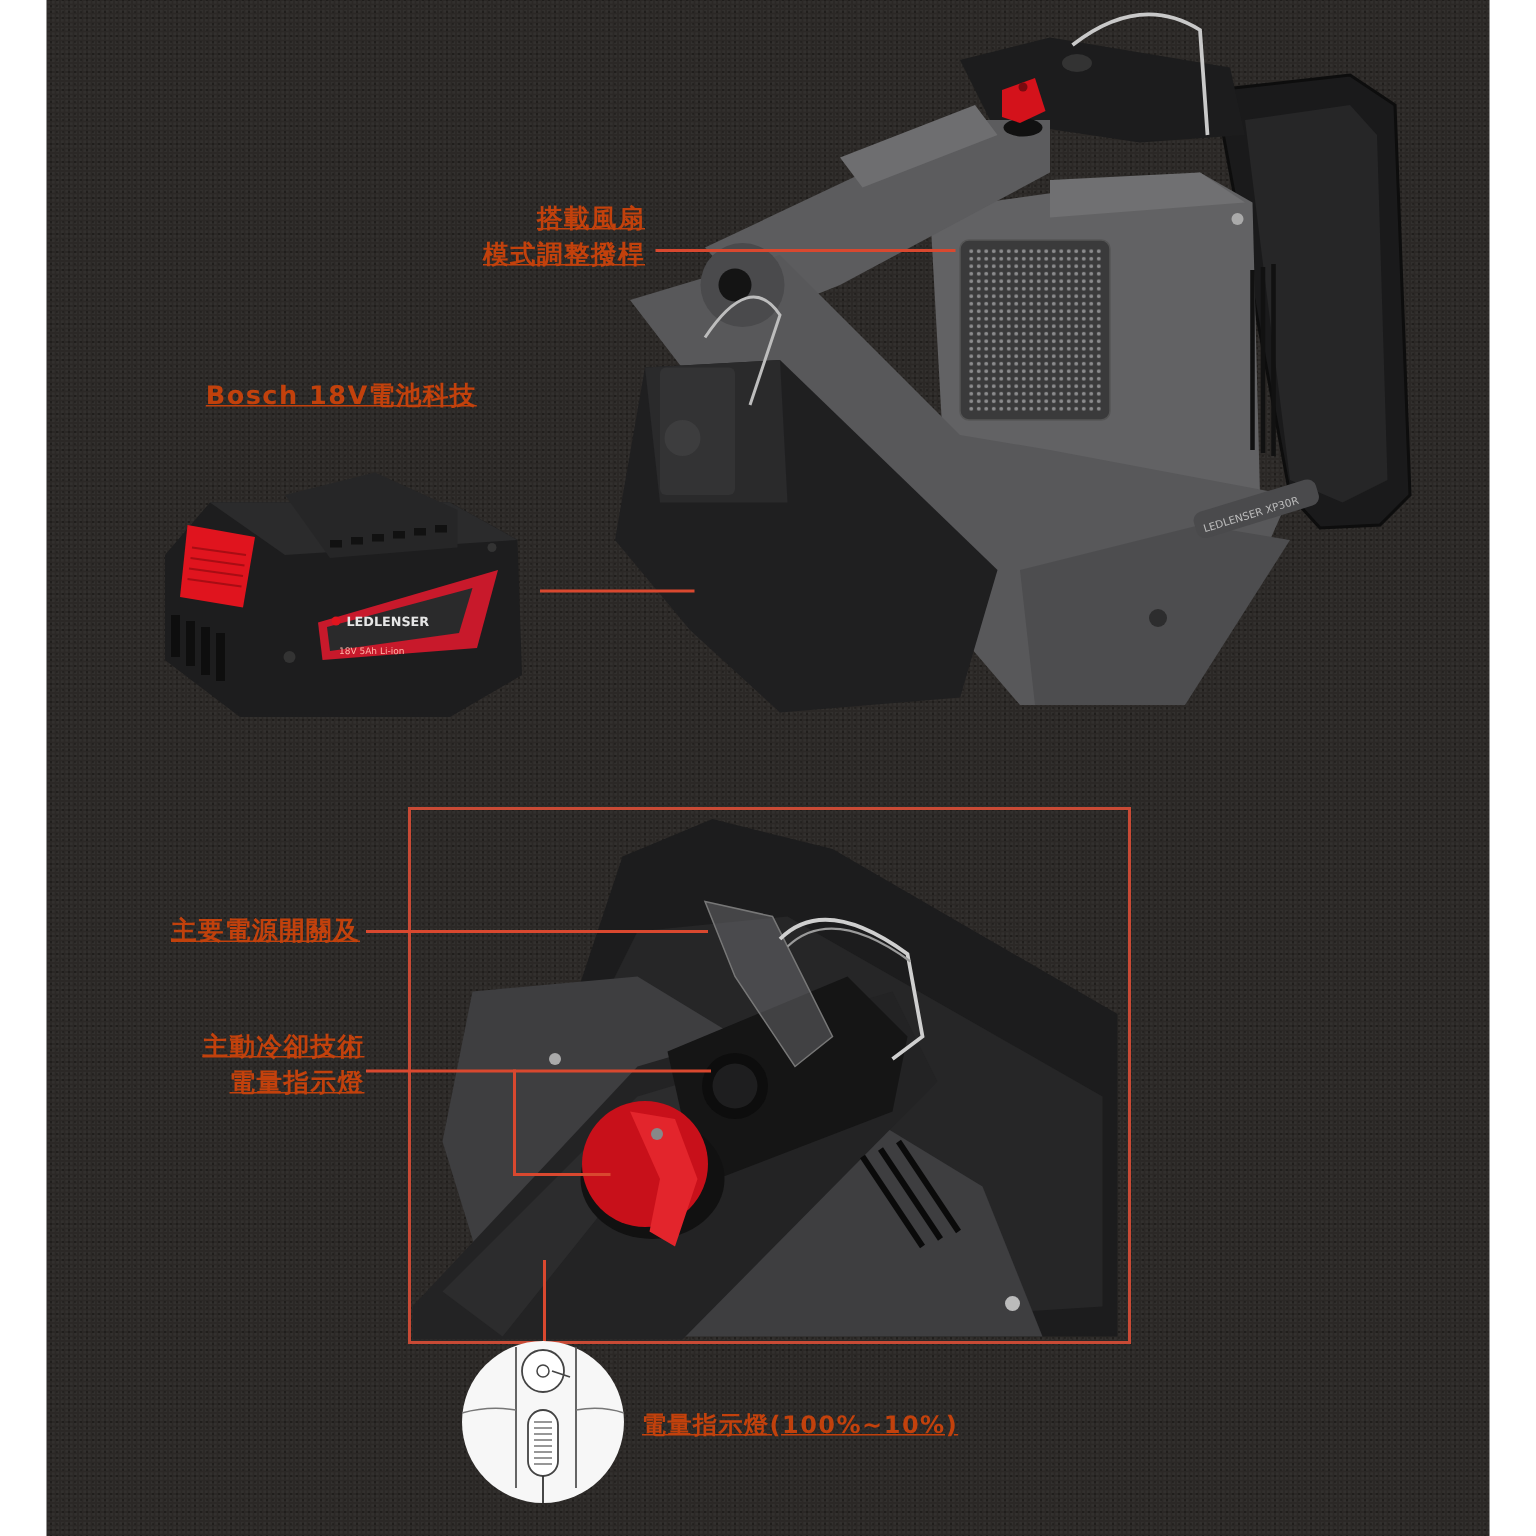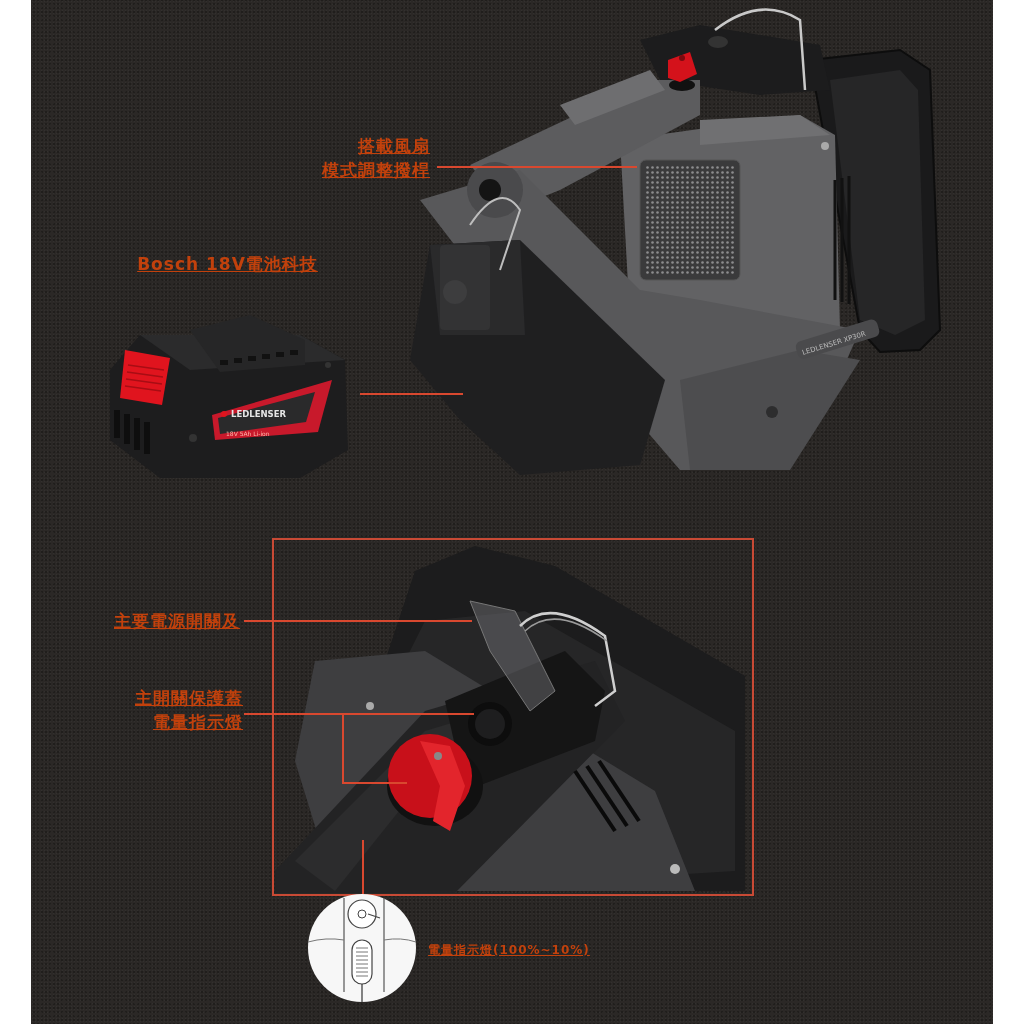--- a/index.html
+++ b/index.html
@@ -159,21 +159,21 @@
   <path d="M145 200 L175 205 L190 245 L175 290 L158 280 L165 245 Z" fill="#e3252c"></path>
   <circle cx="163" cy="215" r="4" fill="#888"></circle>
   <circle cx="95" cy="165" r="4" fill="#aaa"></circle>
   <circle cx="400" cy="328" r="5" fill="#bbb"></circle>
 </svg>
 
 <div class="label right" style="left:100px;top:609px;width:140px">主要電源開關及</div>
 <div class="line hline" style="left:244px;top:620px;width:228px"></div>
 
 <div class="label right" style="left:80px;top:686px;width:163px">
-  <div>主開關保護蓋</div>
+  <div>主動冷卻技術</div>
   <div>電量指示燈</div>
 </div>
 <div class="line hline" style="left:244px;top:713px;width:230px"></div>
 <div class="line vline" style="left:342px;top:713px;height:70px"></div>
 <div class="line hline" style="left:342px;top:782px;width:65px"></div>
 
 <div class="line vline" style="left:362px;top:840px;height:56px"></div>
 <svg width="112" height="112" style="left:306px;top:892px">
   <circle cx="56" cy="56" r="54" fill="#f7f7f7"></circle>
   <line x1="38" y1="6" x2="38" y2="100" stroke="#555" stroke-width="1.2"></line>
@@ -189,13 +189,13 @@
       <line x1="50" y1="60" x2="62" y2="60"></line>
     <line x1="50" y1="64" x2="62" y2="64"></line>
       <line x1="50" y1="68" x2="62" y2="68"></line>
     <line x1="50" y1="72" x2="62" y2="72"></line>
       <line x1="50" y1="76" x2="62" y2="76"></line>
     <line x1="50" y1="80" x2="62" y2="80"></line>
       <line x1="50" y1="84" x2="62" y2="84"></line>
   </g>
   <line x1="56" y1="92" x2="56" y2="110" stroke="#333" stroke-width="1.2"></line>
 </svg>
-<div class="label" style="left:428px;top:938px;font-size:12px">電量指示燈(100%~10%)</div>
+<div class="label" style="left:428px;top:938px;font-size:16px">電量指示燈(100%~10%)</div>
 
 </body></html>

